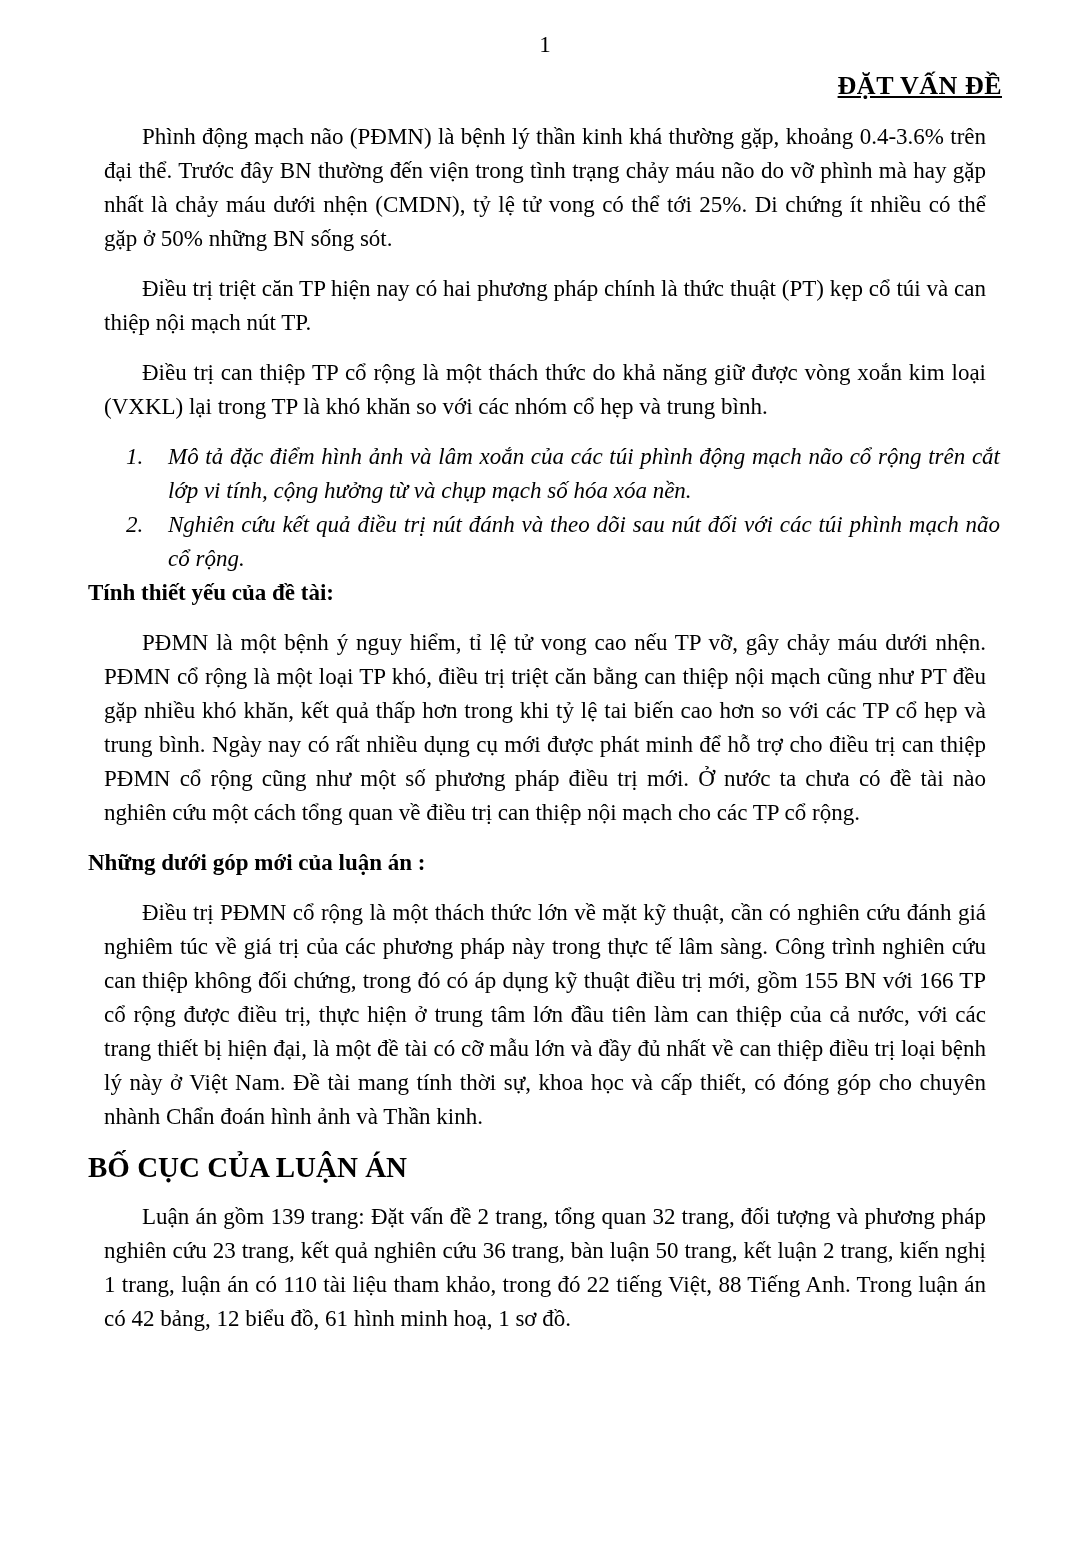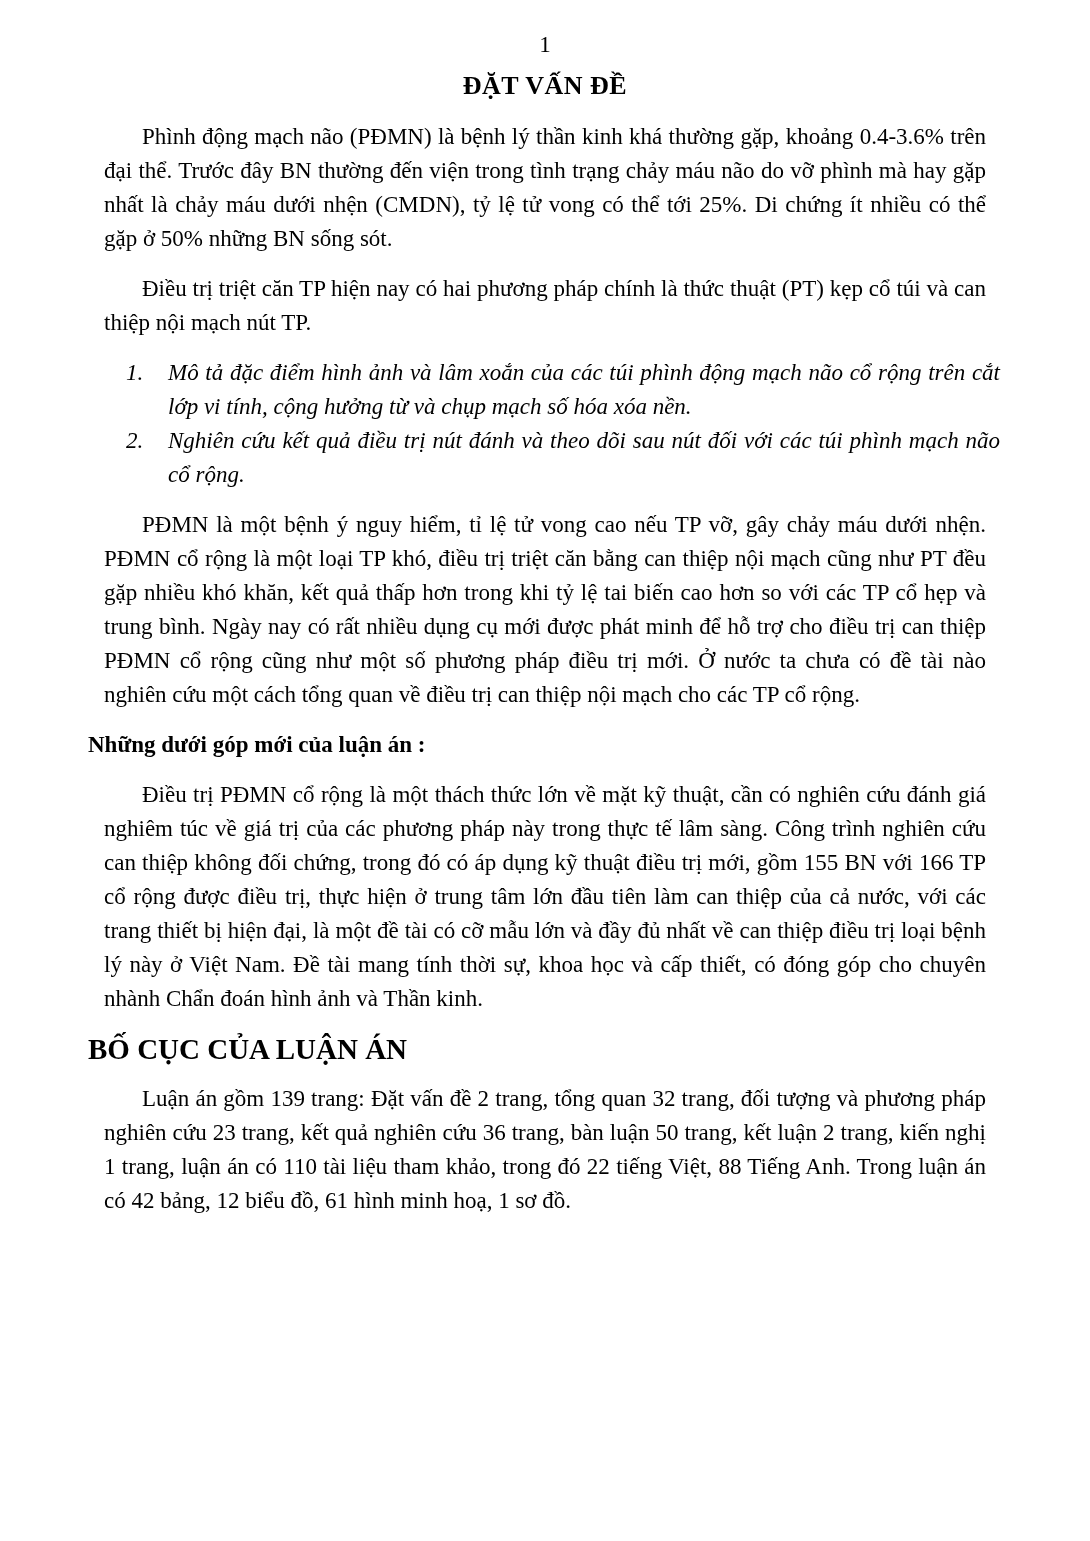--- a/index.html
+++ b/index.html
@@ -20,26 +20,27 @@
     height: 1541px;
     padding: 30px 88px 20px 88px;
   }
   .page-number {
     text-align: center;
     font-size: 23px;
     line-height: 30px;
     margin-bottom: 10px;
   }
   .doc-title {
-    text-align: center;
+    text-align: right;
     font-weight: bold;
     font-size: 26px;
     line-height: 32px;
     margin: 0 0 18px 0;
     letter-spacing: 0.5px;
+    text-decoration: underline;
   }
   p.body {
     font-size: 23px;
     line-height: 34px;
     text-align: justify;
     margin: 16px;
     text-indent: 38px;
   }
   .objectives {
     margin: 0 0 0 38px;
@@ -75,33 +76,35 @@
 <div class="page">
 
   <div class="page-number">1</div>
 
   <h1 class="doc-title">ĐẶT VẤN ĐỀ</h1>
 
   <p class="body">Phình động mạch não (PĐMN) là bệnh lý thần kinh khá thường gặp, khoảng 0.4-3.6% trên đại thể. Trước đây BN thường đến viện trong tình trạng chảy máu não do vỡ phình mà hay gặp nhất là chảy máu dưới nhện (CMDN), tỷ lệ tử vong có thể tới 25%. Di chứng ít nhiều có thể gặp ở 50% những BN sống sót.</p>
 
   <p class="body">Điều trị triệt căn TP hiện nay có hai phương pháp chính là thức thuật (PT) kẹp cổ túi và can thiệp nội mạch nút TP.</p>
 
+  <p class="body">Điều trị can thiệp TP cổ rộng là một thách thức do khả năng giữ được vòng xoắn kim loại (VXKL) lại trong TP là khó khăn so với các nhóm cổ hẹp và trung bình.</p>
 
 
   <div class="objectives">
     <div class="objective-item">
       <span class="num">1.</span>
       <span class="obj-text">Mô tả đặc điểm hình ảnh và lâm xoắn của các túi phình động mạch não cổ rộng trên cắt lớp vi tính, cộng hưởng từ và chụp mạch số hóa xóa nền.</span>
     </div>
     <div class="objective-item">
       <span class="num">2.</span>
       <span class="obj-text">Nghiên cứu kết quả điều trị nút đánh và theo dõi sau nút đối với các túi phình mạch não cổ rộng.</span>
     </div>
   </div>
 
+  <h2 class="section-heading">Tính thiết yếu của đề tài:</h2>
 
   <p class="body">PĐMN là một bệnh ý nguy hiểm, tỉ lệ tử vong cao nếu TP vỡ, gây chảy máu dưới nhện. PĐMN cổ rộng là một loại TP khó, điều trị triệt căn bằng can thiệp nội mạch cũng như PT đều gặp nhiều khó khăn, kết quả thấp hơn trong khi tỷ lệ tai biến cao hơn so với các TP cổ hẹp và trung bình. Ngày nay có rất nhiều dụng cụ mới được phát minh để hỗ trợ cho điều trị can thiệp PĐMN cổ rộng cũng như một số phương pháp điều trị mới. Ở nước ta chưa có đề tài nào nghiên cứu một cách tổng quan về điều trị can thiệp nội mạch cho các TP cổ rộng.</p>
 
   <h2 class="section-heading">Những dưới góp mới của luận án :</h2>
 
   <p class="body">Điều trị PĐMN cổ rộng là một thách thức lớn về mặt kỹ thuật, cần có nghiên cứu đánh giá nghiêm túc về giá trị của các phương pháp này trong thực tế lâm sàng. Công trình nghiên cứu can thiệp không đối chứng, trong đó có áp dụng kỹ thuật điều trị mới, gồm 155 BN với 166 TP cổ rộng được điều trị, thực hiện ở trung tâm lớn đầu tiên làm can thiệp của cả nước, với các trang thiết bị hiện đại, là một đề tài có cỡ mẫu lớn và đầy đủ nhất về can thiệp điều trị loại bệnh lý này ở Việt Nam. Đề tài mang tính thời sự, khoa học và cấp thiết, có đóng góp cho chuyên nhành Chẩn đoán hình ảnh và Thần kinh.</p>
 
   <h2 class="section-heading big">BỐ CỤC CỦA LUẬN ÁN</h2>
 
   <p class="body">Luận án gồm 139 trang: Đặt vấn đề 2 trang, tổng quan 32 trang, đối tượng và phương pháp nghiên cứu 23 trang, kết quả nghiên cứu 36 trang, bàn luận 50 trang, kết luận 2 trang, kiến nghị 1 trang, luận án có 110 tài liệu tham khảo, trong đó 22 tiếng Việt, 88 Tiếng Anh. Trong luận án có 42 bảng, 12 biểu đồ, 61 hình minh hoạ, 1 sơ đồ.</p>

